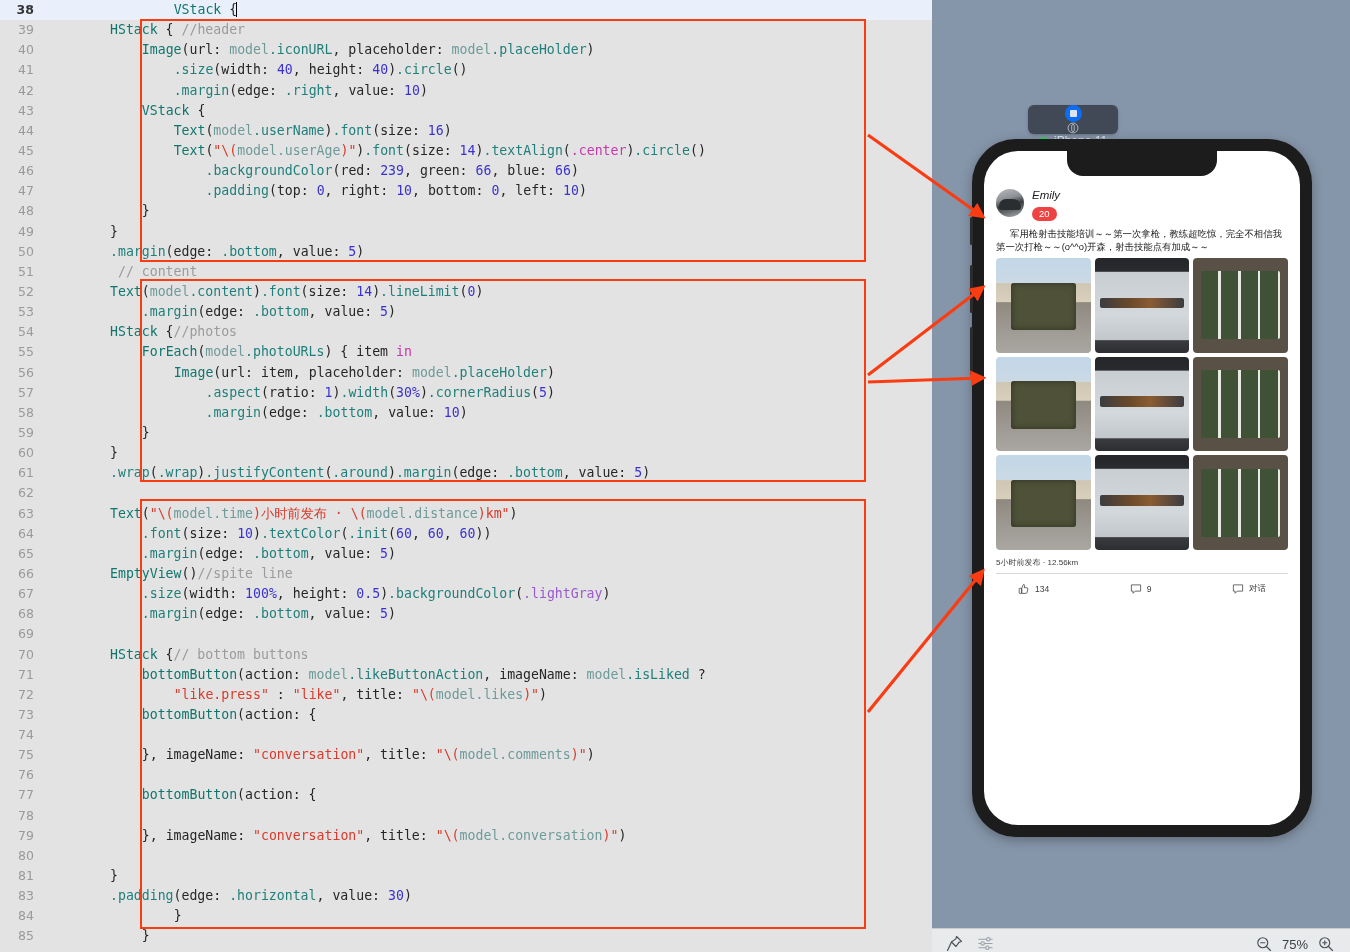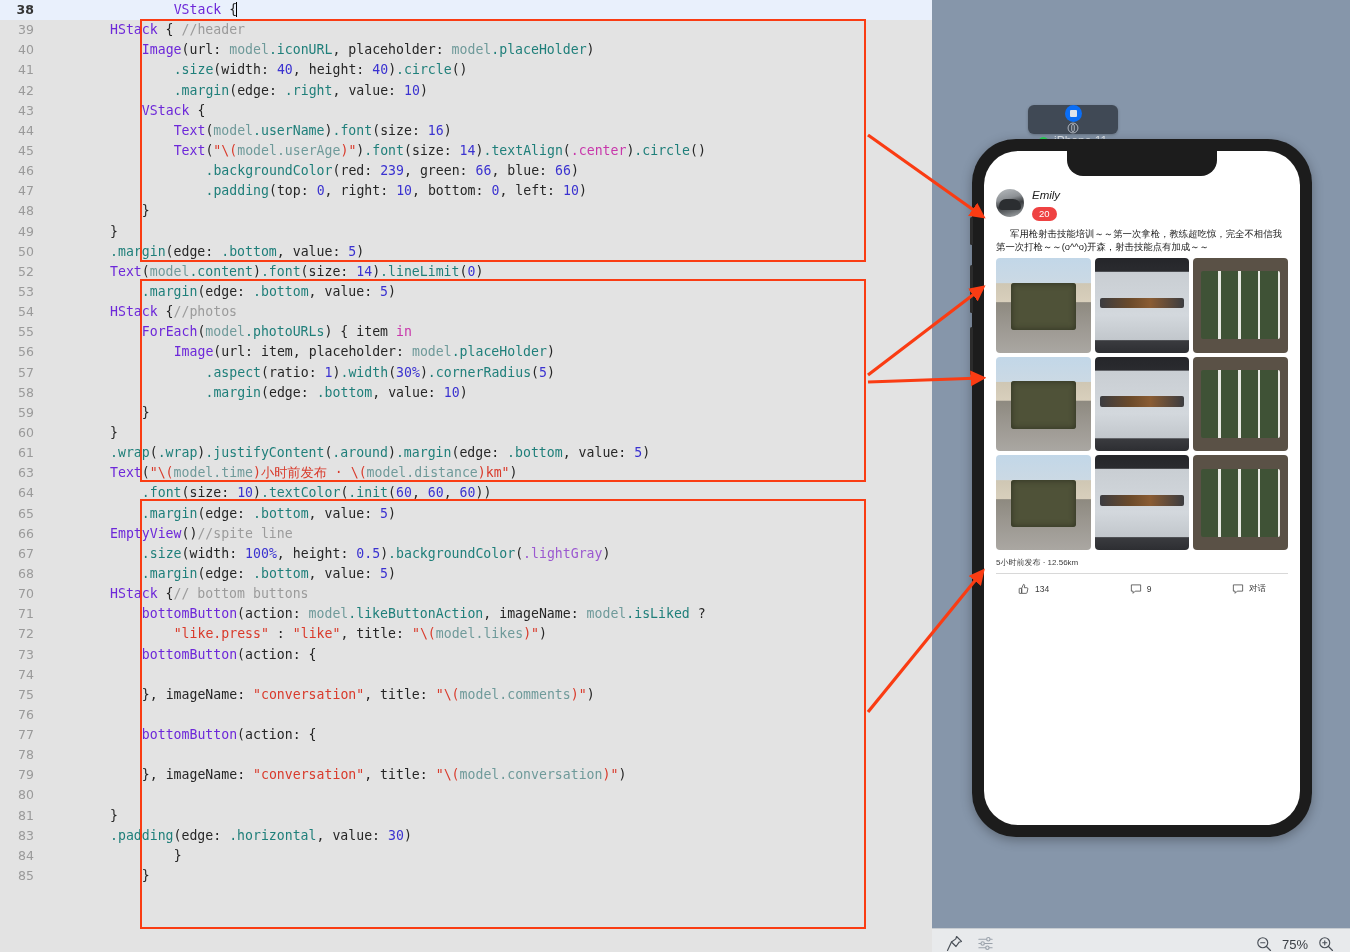--- a/index.html
+++ b/index.html
@@ -45,21 +45,21 @@
   .caret {
     display: inline-block;
     width: 1px; height: 15px;
     background: #000;
     vertical-align: -3px;
     margin-left: -1px;
   }
 
   
   .k-plain { color: #262626; }
-  .k-type  { color: #6d28d9; }      
+  .k-type  { color: #0f766e; }      
   .k-prop  { color: #1f7f7a; }      
   .k-mem   { color: #6f9a9a; }      
   .k-num   { color: #3a32d0; }      
   .k-str   { color: #d93a2b; }      
   .k-cmt   { color: #9b9b9b; }      
   .k-kw    { color: #c837ab; }      
   .k-enum  { color: #9b59d0; }      
 
   
   .anno-box {
@@ -247,36 +247,39 @@
       <div class="code-line"><span class="ln">41</span><span class="src"><span class="k-plain"> </span><span class="k-plain"> </span><span class="k-plain"> </span><span class="k-plain"> </span><span class="k-plain"> </span><span class="k-plain"> </span><span class="k-plain"> </span><span class="k-plain"> </span><span class="k-prop">.size</span><span class="k-plain">(</span><span class="k-plain">width</span><span class="k-plain">:</span><span class="k-plain"> </span><span class="k-num">40</span><span class="k-plain">,</span><span class="k-plain"> </span><span class="k-plain">height</span><span class="k-plain">:</span><span class="k-plain"> </span><span class="k-num">40</span><span class="k-plain">)</span><span class="k-prop">.circle</span><span class="k-plain">(</span><span class="k-plain">)</span></span></div>
       <div class="code-line"><span class="ln">42</span><span class="src"><span class="k-plain"> </span><span class="k-plain"> </span><span class="k-plain"> </span><span class="k-plain"> </span><span class="k-plain"> </span><span class="k-plain"> </span><span class="k-plain"> </span><span class="k-plain"> </span><span class="k-prop">.margin</span><span class="k-plain">(</span><span class="k-plain">edge</span><span class="k-plain">:</span><span class="k-plain"> </span><span class="k-prop">.right</span><span class="k-plain">,</span><span class="k-plain"> </span><span class="k-plain">value</span><span class="k-plain">:</span><span class="k-plain"> </span><span class="k-num">10</span><span class="k-plain">)</span></span></div>
       <div class="code-line"><span class="ln">43</span><span class="src"><span class="k-plain"> </span><span class="k-plain"> </span><span class="k-plain"> </span><span class="k-plain"> </span><span class="k-type">VStack</span><span class="k-plain"> </span><span class="k-plain">{</span></span></div>
       <div class="code-line"><span class="ln">44</span><span class="src"><span class="k-plain"> </span><span class="k-plain"> </span><span class="k-plain"> </span><span class="k-plain"> </span><span class="k-plain"> </span><span class="k-plain"> </span><span class="k-plain"> </span><span class="k-plain"> </span><span class="k-type">Text</span><span class="k-plain">(</span><span class="k-mem">model</span><span class="k-prop">.userName</span><span class="k-plain">)</span><span class="k-prop">.font</span><span class="k-plain">(</span><span class="k-plain">size</span><span class="k-plain">:</span><span class="k-plain"> </span><span class="k-num">16</span><span class="k-plain">)</span></span></div>
       <div class="code-line"><span class="ln">45</span><span class="src"><span class="k-plain"> </span><span class="k-plain"> </span><span class="k-plain"> </span><span class="k-plain"> </span><span class="k-plain"> </span><span class="k-plain"> </span><span class="k-plain"> </span><span class="k-plain"> </span><span class="k-type">Text</span><span class="k-plain">(</span><span class="k-str">"</span><span class="k-str">\(</span><span class="k-mem">model</span><span class="k-mem">.</span><span class="k-mem">userAge</span><span class="k-str">)</span><span class="k-str">"</span><span class="k-plain">)</span><span class="k-prop">.font</span><span class="k-plain">(</span><span class="k-plain">size</span><span class="k-plain">:</span><span class="k-plain"> </span><span class="k-num">14</span><span class="k-plain">)</span><span class="k-prop">.textAlign</span><span class="k-plain">(</span><span class="k-kw">.center</span><span class="k-plain">)</span><span class="k-prop">.circle</span><span class="k-plain">(</span><span class="k-plain">)</span></span></div>
       <div class="code-line"><span class="ln">46</span><span class="src"><span class="k-plain"> </span><span class="k-plain"> </span><span class="k-plain"> </span><span class="k-plain"> </span><span class="k-plain"> </span><span class="k-plain"> </span><span class="k-plain"> </span><span class="k-plain"> </span><span class="k-plain"> </span><span class="k-plain"> </span><span class="k-plain"> </span><span class="k-plain"> </span><span class="k-prop">.backgroundColor</span><span class="k-plain">(</span><span class="k-plain">red</span><span class="k-plain">:</span><span class="k-plain"> </span><span class="k-num">239</span><span class="k-plain">,</span><span class="k-plain"> </span><span class="k-plain">green</span><span class="k-plain">:</span><span class="k-plain"> </span><span class="k-num">66</span><span class="k-plain">,</span><span class="k-plain"> </span><span class="k-plain">blue</span><span class="k-plain">:</span><span class="k-plain"> </span><span class="k-num">66</span><span class="k-plain">)</span></span></div>
       <div class="code-line"><span class="ln">47</span><span class="src"><span class="k-plain"> </span><span class="k-plain"> </span><span class="k-plain"> </span><span class="k-plain"> </span><span class="k-plain"> </span><span class="k-plain"> </span><span class="k-plain"> </span><span class="k-plain"> </span><span class="k-plain"> </span><span class="k-plain"> </span><span class="k-plain"> </span><span class="k-plain"> </span><span class="k-prop">.padding</span><span class="k-plain">(</span><span class="k-plain">top</span><span class="k-plain">:</span><span class="k-plain"> </span><span class="k-num">0</span><span class="k-plain">,</span><span class="k-plain"> </span><span class="k-plain">right</span><span class="k-plain">:</span><span class="k-plain"> </span><span class="k-num">10</span><span class="k-plain">,</span><span class="k-plain"> </span><span class="k-plain">bottom</span><span class="k-plain">:</span><span class="k-plain"> </span><span class="k-num">0</span><span class="k-plain">,</span><span class="k-plain"> </span><span class="k-plain">left</span><span class="k-plain">:</span><span class="k-plain"> </span><span class="k-num">10</span><span class="k-plain">)</span></span></div>
       <div class="code-line"><span class="ln">48</span><span class="src"><span class="k-plain"> </span><span class="k-plain"> </span><span class="k-plain"> </span><span class="k-plain"> </span><span class="k-plain">}</span></span></div>
       <div class="code-line"><span class="ln">49</span><span class="src"><span class="k-plain">}</span></span></div>
       <div class="code-line"><span class="ln">50</span><span class="src"><span class="k-prop">.margin</span><span class="k-plain">(</span><span class="k-plain">edge</span><span class="k-plain">:</span><span class="k-plain"> </span><span class="k-prop">.bottom</span><span class="k-plain">,</span><span class="k-plain"> </span><span class="k-plain">value</span><span class="k-plain">:</span><span class="k-plain"> </span><span class="k-num">5</span><span class="k-plain">)</span></span></div>
+      <div class="code-line"><span class="ln">51</span><span class="src"><span class="k-plain"> </span><span class="k-cmt">// content</span></span></div>
       <div class="code-line"><span class="ln">52</span><span class="src"><span class="k-type">Text</span><span class="k-plain">(</span><span class="k-mem">model</span><span class="k-prop">.content</span><span class="k-plain">)</span><span class="k-prop">.font</span><span class="k-plain">(</span><span class="k-plain">size</span><span class="k-plain">:</span><span class="k-plain"> </span><span class="k-num">14</span><span class="k-plain">)</span><span class="k-prop">.lineLimit</span><span class="k-plain">(</span><span class="k-num">0</span><span class="k-plain">)</span></span></div>
       <div class="code-line"><span class="ln">53</span><span class="src"><span class="k-plain"> </span><span class="k-plain"> </span><span class="k-plain"> </span><span class="k-plain"> </span><span class="k-prop">.margin</span><span class="k-plain">(</span><span class="k-plain">edge</span><span class="k-plain">:</span><span class="k-plain"> </span><span class="k-prop">.bottom</span><span class="k-plain">,</span><span class="k-plain"> </span><span class="k-plain">value</span><span class="k-plain">:</span><span class="k-plain"> </span><span class="k-num">5</span><span class="k-plain">)</span></span></div>
       <div class="code-line"><span class="ln">54</span><span class="src"><span class="k-type">HStack</span><span class="k-plain"> </span><span class="k-plain">{</span><span class="k-cmt">//photos</span></span></div>
       <div class="code-line"><span class="ln">55</span><span class="src"><span class="k-plain"> </span><span class="k-plain"> </span><span class="k-plain"> </span><span class="k-plain"> </span><span class="k-type">ForEach</span><span class="k-plain">(</span><span class="k-mem">model</span><span class="k-prop">.photoURLs</span><span class="k-plain">)</span><span class="k-plain"> </span><span class="k-plain">{</span><span class="k-plain"> </span><span class="k-plain">item</span><span class="k-plain"> </span><span class="k-kw">in</span></span></div>
       <div class="code-line"><span class="ln">56</span><span class="src"><span class="k-plain"> </span><span class="k-plain"> </span><span class="k-plain"> </span><span class="k-plain"> </span><span class="k-plain"> </span><span class="k-plain"> </span><span class="k-plain"> </span><span class="k-plain"> </span><span class="k-type">Image</span><span class="k-plain">(</span><span class="k-plain">url</span><span class="k-plain">:</span><span class="k-plain"> </span><span class="k-plain">item</span><span class="k-plain">,</span><span class="k-plain"> </span><span class="k-plain">placeholder</span><span class="k-plain">:</span><span class="k-plain"> </span><span class="k-mem">model</span><span class="k-prop">.placeHolder</span><span class="k-plain">)</span></span></div>
       <div class="code-line"><span class="ln">57</span><span class="src"><span class="k-plain"> </span><span class="k-plain"> </span><span class="k-plain"> </span><span class="k-plain"> </span><span class="k-plain"> </span><span class="k-plain"> </span><span class="k-plain"> </span><span class="k-plain"> </span><span class="k-plain"> </span><span class="k-plain"> </span><span class="k-plain"> </span><span class="k-plain"> </span><span class="k-prop">.aspect</span><span class="k-plain">(</span><span class="k-plain">ratio</span><span class="k-plain">:</span><span class="k-plain"> </span><span class="k-num">1</span><span class="k-plain">)</span><span class="k-prop">.width</span><span class="k-plain">(</span><span class="k-num">30%</span><span class="k-plain">)</span><span class="k-prop">.cornerRadius</span><span class="k-plain">(</span><span class="k-num">5</span><span class="k-plain">)</span></span></div>
       <div class="code-line"><span class="ln">58</span><span class="src"><span class="k-plain"> </span><span class="k-plain"> </span><span class="k-plain"> </span><span class="k-plain"> </span><span class="k-plain"> </span><span class="k-plain"> </span><span class="k-plain"> </span><span class="k-plain"> </span><span class="k-plain"> </span><span class="k-plain"> </span><span class="k-plain"> </span><span class="k-plain"> </span><span class="k-prop">.margin</span><span class="k-plain">(</span><span class="k-plain">edge</span><span class="k-plain">:</span><span class="k-plain"> </span><span class="k-prop">.bottom</span><span class="k-plain">,</span><span class="k-plain"> </span><span class="k-plain">value</span><span class="k-plain">:</span><span class="k-plain"> </span><span class="k-num">10</span><span class="k-plain">)</span></span></div>
       <div class="code-line"><span class="ln">59</span><span class="src"><span class="k-plain"> </span><span class="k-plain"> </span><span class="k-plain"> </span><span class="k-plain"> </span><span class="k-plain">}</span></span></div>
       <div class="code-line"><span class="ln">60</span><span class="src"><span class="k-plain">}</span></span></div>
       <div class="code-line"><span class="ln">61</span><span class="src"><span class="k-prop">.wrap</span><span class="k-plain">(</span><span class="k-prop">.wrap</span><span class="k-plain">)</span><span class="k-prop">.justifyContent</span><span class="k-plain">(</span><span class="k-prop">.around</span><span class="k-plain">)</span><span class="k-prop">.margin</span><span class="k-plain">(</span><span class="k-plain">edge</span><span class="k-plain">:</span><span class="k-plain"> </span><span class="k-prop">.bottom</span><span class="k-plain">,</span><span class="k-plain"> </span><span class="k-plain">value</span><span class="k-plain">:</span><span class="k-plain"> </span><span class="k-num">5</span><span class="k-plain">)</span></span></div>
+      <div class="code-line"><span class="ln">62</span><span class="src"></span></div>
       <div class="code-line"><span class="ln">63</span><span class="src"><span class="k-type">Text</span><span class="k-plain">(</span><span class="k-str">"</span><span class="k-str">\(</span><span class="k-mem">model</span><span class="k-mem">.</span><span class="k-mem">time</span><span class="k-str">)</span><span class="k-str">小时前发布 · </span><span class="k-str">\(</span><span class="k-mem">model</span><span class="k-mem">.</span><span class="k-mem">distance</span><span class="k-str">)</span><span class="k-str">km"</span><span class="k-plain">)</span></span></div>
       <div class="code-line"><span class="ln">64</span><span class="src"><span class="k-plain"> </span><span class="k-plain"> </span><span class="k-plain"> </span><span class="k-plain"> </span><span class="k-prop">.font</span><span class="k-plain">(</span><span class="k-plain">size</span><span class="k-plain">:</span><span class="k-plain"> </span><span class="k-num">10</span><span class="k-plain">)</span><span class="k-prop">.textColor</span><span class="k-plain">(</span><span class="k-prop">.init</span><span class="k-plain">(</span><span class="k-num">60</span><span class="k-plain">,</span><span class="k-plain"> </span><span class="k-num">60</span><span class="k-plain">,</span><span class="k-plain"> </span><span class="k-num">60</span><span class="k-plain">)</span><span class="k-plain">)</span></span></div>
       <div class="code-line"><span class="ln">65</span><span class="src"><span class="k-plain"> </span><span class="k-plain"> </span><span class="k-plain"> </span><span class="k-plain"> </span><span class="k-prop">.margin</span><span class="k-plain">(</span><span class="k-plain">edge</span><span class="k-plain">:</span><span class="k-plain"> </span><span class="k-prop">.bottom</span><span class="k-plain">,</span><span class="k-plain"> </span><span class="k-plain">value</span><span class="k-plain">:</span><span class="k-plain"> </span><span class="k-num">5</span><span class="k-plain">)</span></span></div>
       <div class="code-line"><span class="ln">66</span><span class="src"><span class="k-type">EmptyView</span><span class="k-plain">(</span><span class="k-plain">)</span><span class="k-cmt">//spite line</span></span></div>
       <div class="code-line"><span class="ln">67</span><span class="src"><span class="k-plain"> </span><span class="k-plain"> </span><span class="k-plain"> </span><span class="k-plain"> </span><span class="k-prop">.size</span><span class="k-plain">(</span><span class="k-plain">width</span><span class="k-plain">:</span><span class="k-plain"> </span><span class="k-num">100%</span><span class="k-plain">,</span><span class="k-plain"> </span><span class="k-plain">height</span><span class="k-plain">:</span><span class="k-plain"> </span><span class="k-num">0.5</span><span class="k-plain">)</span><span class="k-prop">.backgroundColor</span><span class="k-plain">(</span><span class="k-enum">.lightGray</span><span class="k-plain">)</span></span></div>
       <div class="code-line"><span class="ln">68</span><span class="src"><span class="k-plain"> </span><span class="k-plain"> </span><span class="k-plain"> </span><span class="k-plain"> </span><span class="k-prop">.margin</span><span class="k-plain">(</span><span class="k-plain">edge</span><span class="k-plain">:</span><span class="k-plain"> </span><span class="k-prop">.bottom</span><span class="k-plain">,</span><span class="k-plain"> </span><span class="k-plain">value</span><span class="k-plain">:</span><span class="k-plain"> </span><span class="k-num">5</span><span class="k-plain">)</span></span></div>
+      <div class="code-line"><span class="ln">69</span><span class="src"></span></div>
       <div class="code-line"><span class="ln">70</span><span class="src"><span class="k-type">HStack</span><span class="k-plain"> </span><span class="k-plain">{</span><span class="k-cmt">// bottom buttons</span></span></div>
       <div class="code-line"><span class="ln">71</span><span class="src"><span class="k-plain"> </span><span class="k-plain"> </span><span class="k-plain"> </span><span class="k-plain"> </span><span class="k-type">bottomButton</span><span class="k-plain">(</span><span class="k-plain">action</span><span class="k-plain">:</span><span class="k-plain"> </span><span class="k-mem">model</span><span class="k-prop">.likeButtonAction</span><span class="k-plain">,</span><span class="k-plain"> </span><span class="k-plain">imageName</span><span class="k-plain">:</span><span class="k-plain"> </span><span class="k-mem">model</span><span class="k-prop">.isLiked</span><span class="k-plain"> </span><span class="k-plain">?</span></span></div>
       <div class="code-line"><span class="ln">72</span><span class="src"><span class="k-plain"> </span><span class="k-plain"> </span><span class="k-plain"> </span><span class="k-plain"> </span><span class="k-plain"> </span><span class="k-plain"> </span><span class="k-plain"> </span><span class="k-plain"> </span><span class="k-str">"like.press"</span><span class="k-plain"> </span><span class="k-plain">:</span><span class="k-plain"> </span><span class="k-str">"like"</span><span class="k-plain">,</span><span class="k-plain"> </span><span class="k-plain">title</span><span class="k-plain">:</span><span class="k-plain"> </span><span class="k-str">"</span><span class="k-str">\(</span><span class="k-mem">model</span><span class="k-mem">.</span><span class="k-mem">likes</span><span class="k-str">)</span><span class="k-str">"</span><span class="k-plain">)</span></span></div>
       <div class="code-line"><span class="ln">73</span><span class="src"><span class="k-plain"> </span><span class="k-plain"> </span><span class="k-plain"> </span><span class="k-plain"> </span><span class="k-type">bottomButton</span><span class="k-plain">(</span><span class="k-plain">action</span><span class="k-plain">:</span><span class="k-plain"> </span><span class="k-plain">{</span></span></div>
       <div class="code-line"><span class="ln">74</span><span class="src"></span></div>
       <div class="code-line"><span class="ln">75</span><span class="src"><span class="k-plain"> </span><span class="k-plain"> </span><span class="k-plain"> </span><span class="k-plain"> </span><span class="k-plain">}</span><span class="k-plain">,</span><span class="k-plain"> </span><span class="k-plain">imageName</span><span class="k-plain">:</span><span class="k-plain"> </span><span class="k-str">"conversation"</span><span class="k-plain">,</span><span class="k-plain"> </span><span class="k-plain">title</span><span class="k-plain">:</span><span class="k-plain"> </span><span class="k-str">"</span><span class="k-str">\(</span><span class="k-mem">model</span><span class="k-mem">.</span><span class="k-mem">comments</span><span class="k-str">)</span><span class="k-str">"</span><span class="k-plain">)</span></span></div>
       <div class="code-line"><span class="ln">76</span><span class="src"></span></div>
       <div class="code-line"><span class="ln">77</span><span class="src"><span class="k-plain"> </span><span class="k-plain"> </span><span class="k-plain"> </span><span class="k-plain"> </span><span class="k-type">bottomButton</span><span class="k-plain">(</span><span class="k-plain">action</span><span class="k-plain">:</span><span class="k-plain"> </span><span class="k-plain">{</span></span></div>
       <div class="code-line"><span class="ln">78</span><span class="src"></span></div>
       <div class="code-line"><span class="ln">79</span><span class="src"><span class="k-plain"> </span><span class="k-plain"> </span><span class="k-plain"> </span><span class="k-plain"> </span><span class="k-plain">}</span><span class="k-plain">,</span><span class="k-plain"> </span><span class="k-plain">imageName</span><span class="k-plain">:</span><span class="k-plain"> </span><span class="k-str">"conversation"</span><span class="k-plain">,</span><span class="k-plain"> </span><span class="k-plain">title</span><span class="k-plain">:</span><span class="k-plain"> </span><span class="k-str">"</span><span class="k-str">\(</span><span class="k-mem">model</span><span class="k-mem">.</span><span class="k-mem">conversation</span><span class="k-str">)</span><span class="k-str">"</span><span class="k-plain">)</span></span></div>

